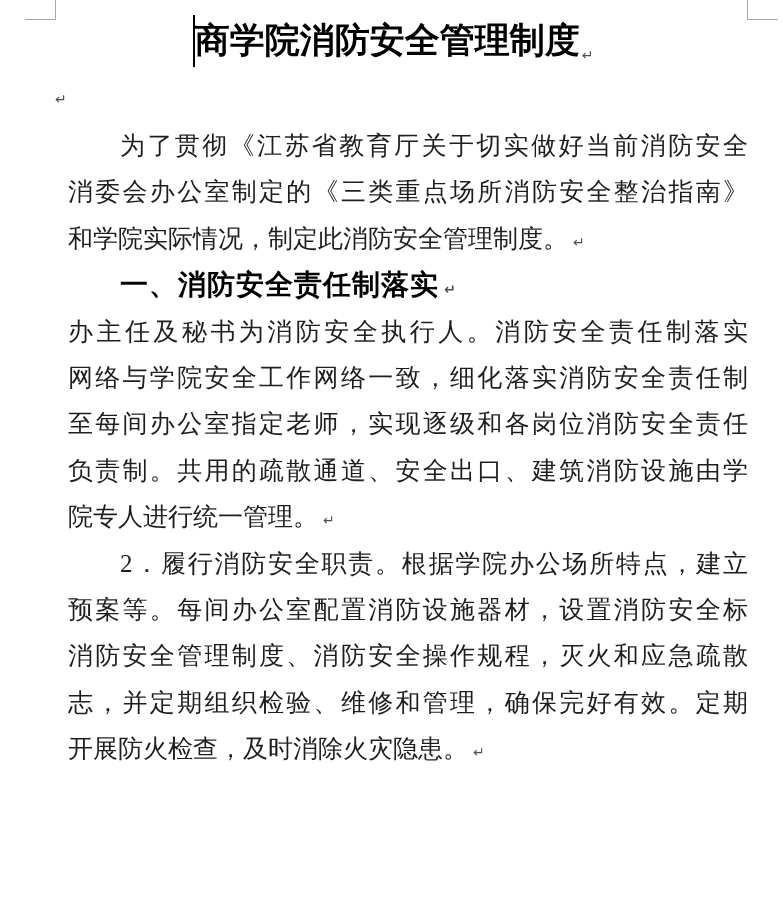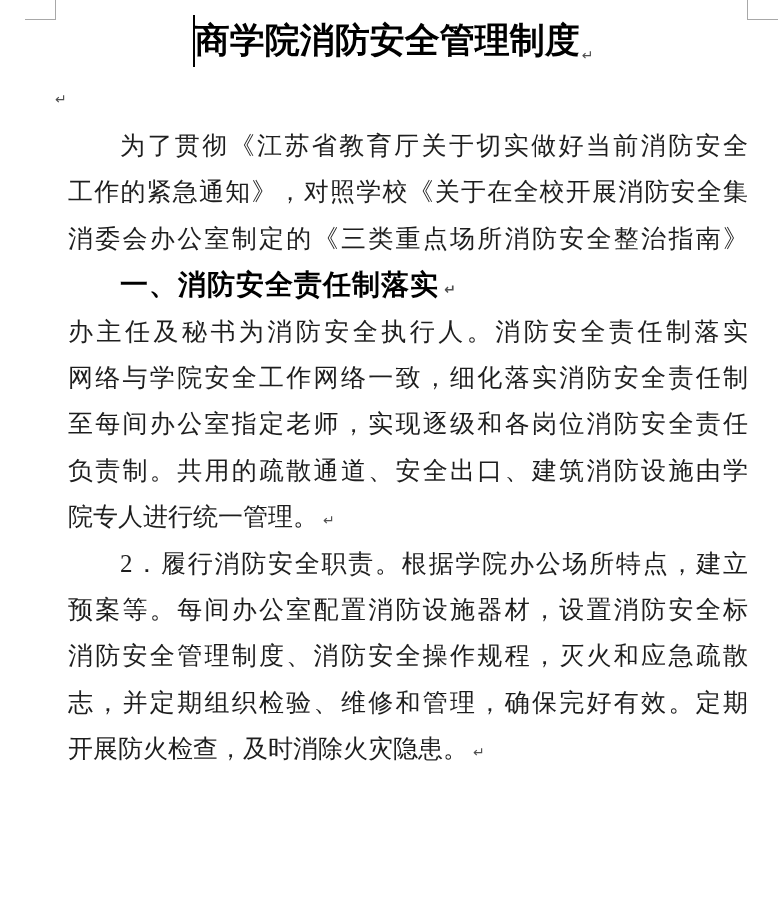--- a/index.html
+++ b/index.html
@@ -74,22 +74,22 @@
   <div class="title-row">
     <span class="caret"></span>
     <span class="doc-title">商学院消防安全管理制度</span>
     <span class="pilcrow">↵</span>
   </div>
 
   <div class="empty-line"><span class="pilcrow">↵</span></div>
 
   <div class="text-col">
     <div class="line indent"><span>为了贯彻《江苏省教育厅关于切实做好当前消防安全</span></div>
-    <div class="line"><span>工作的紧急通知》，对照学校《关于在全校开展消防安全集</span></div>
     <div class="line"><span>消委会办公室制定的《三类重点场所消防安全整治指南》</span></div>
+    <div class="line left"><span>和学院实际情况，制定此消防安全管理制度。</span><span class="pilcrow">↵</span></div>
     <div class="line heading indent left"><span>一、消防安全责任制落实</span><span class="pilcrow">↵</span></div>
     <div class="line"><span>办主任及秘书为消防安全执行人。消防安全责任制落实</span></div>
     <div class="line"><span>网络与学院安全工作网络一致，细化落实消防安全责任制</span></div>
     <div class="line"><span>至每间办公室指定老师，实现逐级和各岗位消防安全责任</span></div>
     <div class="line"><span>负责制。共用的疏散通道、安全出口、建筑消防设施由学</span></div>
     <div class="line left"><span>院专人进行统一管理。</span><span class="pilcrow">↵</span></div>
     <div class="line indent"><span>2．履行消防安全职责。根据学院办公场所特点，建立</span></div>
     <div class="line"><span>预案等。每间办公室配置消防设施器材，设置消防安全标</span></div>
     <div class="line"><span>消防安全管理制度、消防安全操作规程，灭火和应急疏散</span></div>
     <div class="line"><span>志，并定期组织检验、维修和管理，确保完好有效。定期</span></div>

